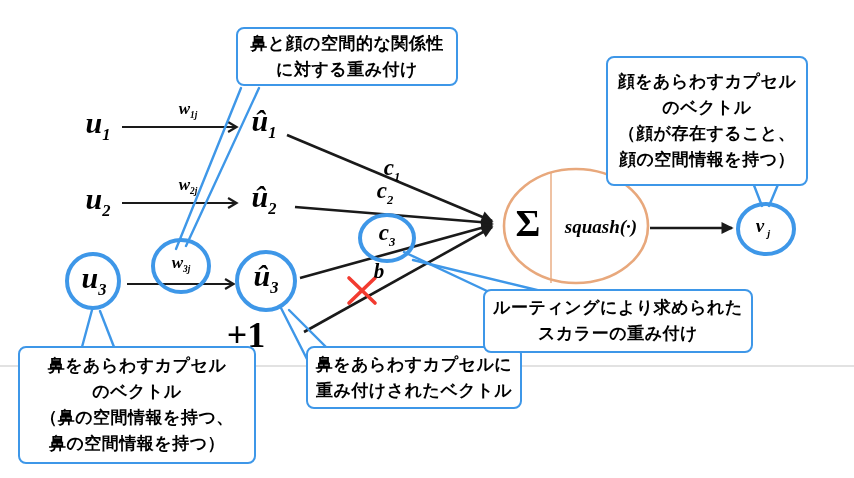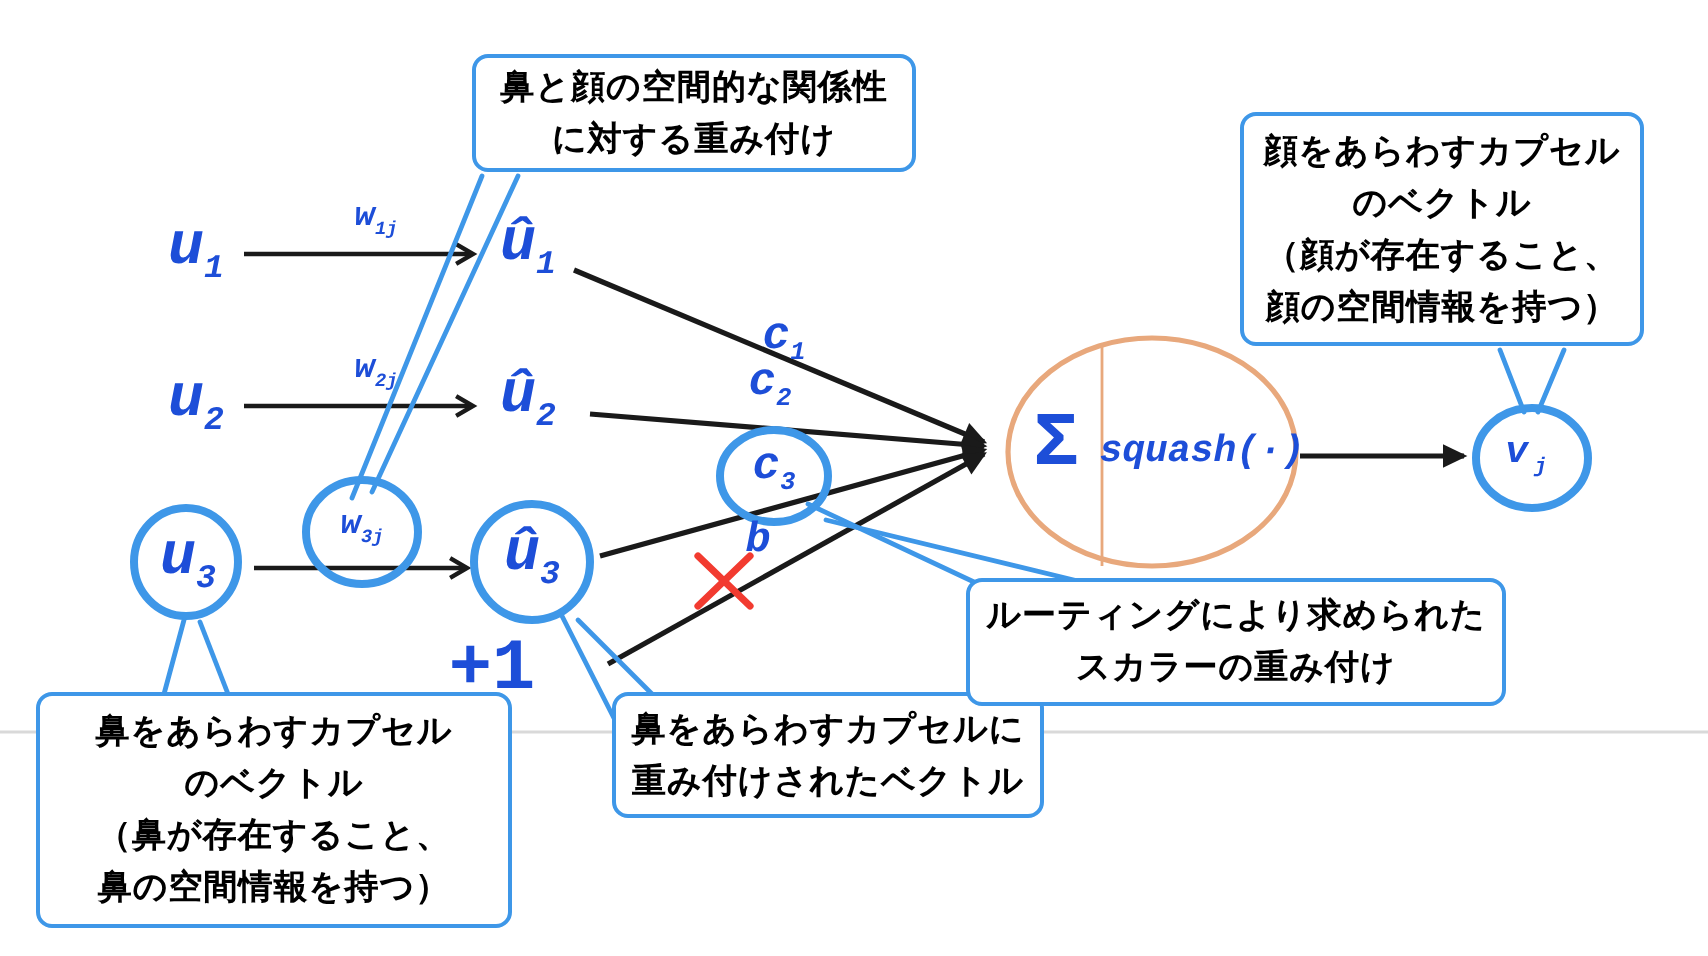--- a/index.html
+++ b/index.html
@@ -21,22 +21,22 @@
   .blue-p{stroke:var(--highlight);stroke-width:2.4;fill:none;stroke-linecap:round;}
   .orange{stroke:var(--capsule);stroke-width:2.6;fill:none;}
   .orange-thin{stroke:var(--capsule);stroke-width:1.4;fill:none;}
   .red{stroke:var(--cross);stroke-width:3.6;fill:none;stroke-linecap:round;}
   .gray{stroke:var(--gray);stroke-width:1.5;}
   .mk-open{fill:none;stroke:var(--ink);stroke-width:1.7;}
   .mk-solid{fill:var(--ink);stroke:none;}
 
   
   .mnode{position:absolute;z-index:2;transform:translate(-50%,-50%);
-         font-family:Liberation Mono, monospace;
-         font-style:italic;font-weight:bold;color:#1d4ed8;
+         font-family:Liberation Serif, serif;
+         font-style:italic;font-weight:bold;color:#000000;
          white-space:nowrap;line-height:1;}
   .mnode sub{font-size:55%;line-height:1;font-style:italic;}
   .upright{font-style:normal;}
 
   
   .callout{position:absolute;z-index:3;box-sizing:border-box;background:#ffffff;
            border:2.5px solid var(--highlight);border-radius:8px;
            display:flex;flex-direction:column;justify-content:center;align-items:center;
            font-weight:700;font-size:17px;color:#000;text-align:center;
            line-height:26px;letter-spacing:0.5px;}
@@ -116,31 +116,31 @@
   <div class="mnode upright" style="left:528px;top:223px;font-size:38px;font-weight:600"><span>Σ</span></div>
   <div class="mnode" style="left:601px;top:226px;font-size:19px"><span>squash(·)</span></div>
 
   <div class="mnode" style="left:763px;top:228px;font-size:19px"><span>v</span><sub style="margin-left:3px">j</sub></div>
 
   <div class="callout" style="left:236px;top:27px;width:222px;height:59px">
     <span>鼻と顔の空間的な関係性</span>
     <span>に対する重み付け</span>
   </div>
 
-  <div class="callout" style="left:620px;top:56px;width:202px;height:117px">
+  <div class="callout" style="left:606px;top:56px;width:202px;height:130px">
     <span>顔をあらわすカプセル</span>
     <span>のベクトル</span>
     <span>（顔が存在すること、</span>
     <span>顔の空間情報を持つ）</span>
   </div>
 
   <div class="callout" style="left:18px;top:346px;width:238px;height:118px">
     <span>鼻をあらわすカプセル</span>
     <span>のベクトル</span>
-    <span>（鼻が存在すること、</span>
+    <span>（鼻の空間情報を持つ、</span>
     <span>鼻の空間情報を持つ）</span>
   </div>
 
   <div class="callout" style="left:306px;top:346px;width:216px;height:63px">
     <span>鼻をあらわすカプセルに</span>
     <span>重み付けされたベクトル</span>
   </div>
 
   <div class="callout" style="left:483px;top:289px;width:270px;height:64px">
     <span>ルーティングにより求められた</span>

